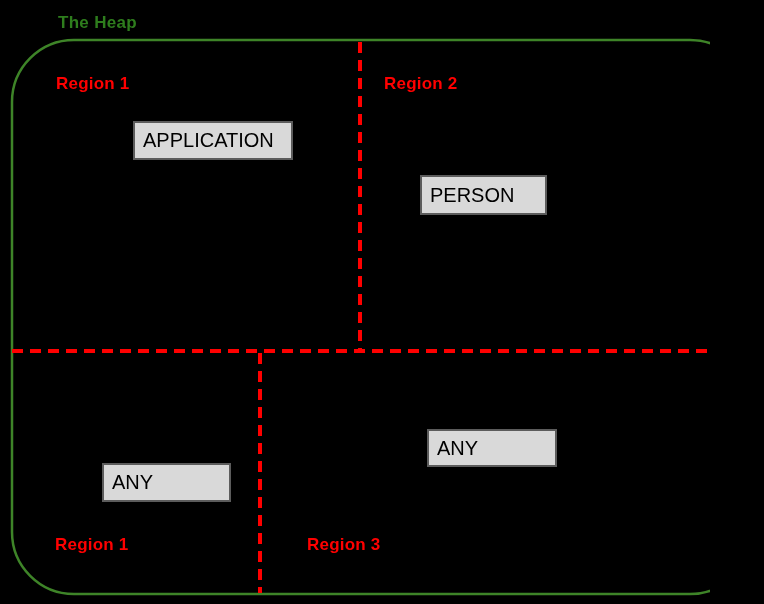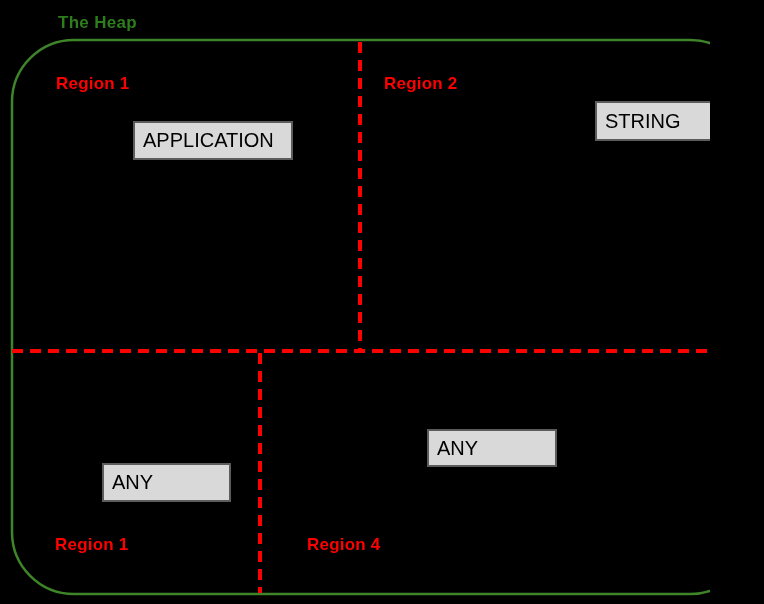--- a/index.html
+++ b/index.html
@@ -75,20 +75,20 @@
     <line x1="360" y1="42" x2="360" y2="350" stroke="#ff0000" stroke-width="4" stroke-dasharray="11 7"></line>
     <line x1="12" y1="351" x2="752" y2="351" stroke="#ff0000" stroke-width="4" stroke-dasharray="11 7"></line>
     <line x1="260" y1="353" x2="260" y2="593" stroke="#ff0000" stroke-width="4" stroke-dasharray="11 7"></line>
   </svg>
 
   <div class="heap-title">The Heap</div>
 
   <div class="region-label region-1-label">Region 1</div>
   <div class="region-label region-2-label">Region 2</div>
   <div class="region-label region-3-label">Region 1</div>
-  <div class="region-label region-4-label">Region 4</div>
+  <div class="region-label region-4-label">Region 3</div>
 
   <div class="heap-box box-application">APPLICATION</div>
-  <div class="heap-box box-string">STRING</div>
+  <div class="heap-box box-person">PERSON</div>
   <div class="heap-box box-any-r3">ANY</div>
   <div class="heap-box box-any-r4">ANY</div>
 
 </div>
 
 </body></html>

